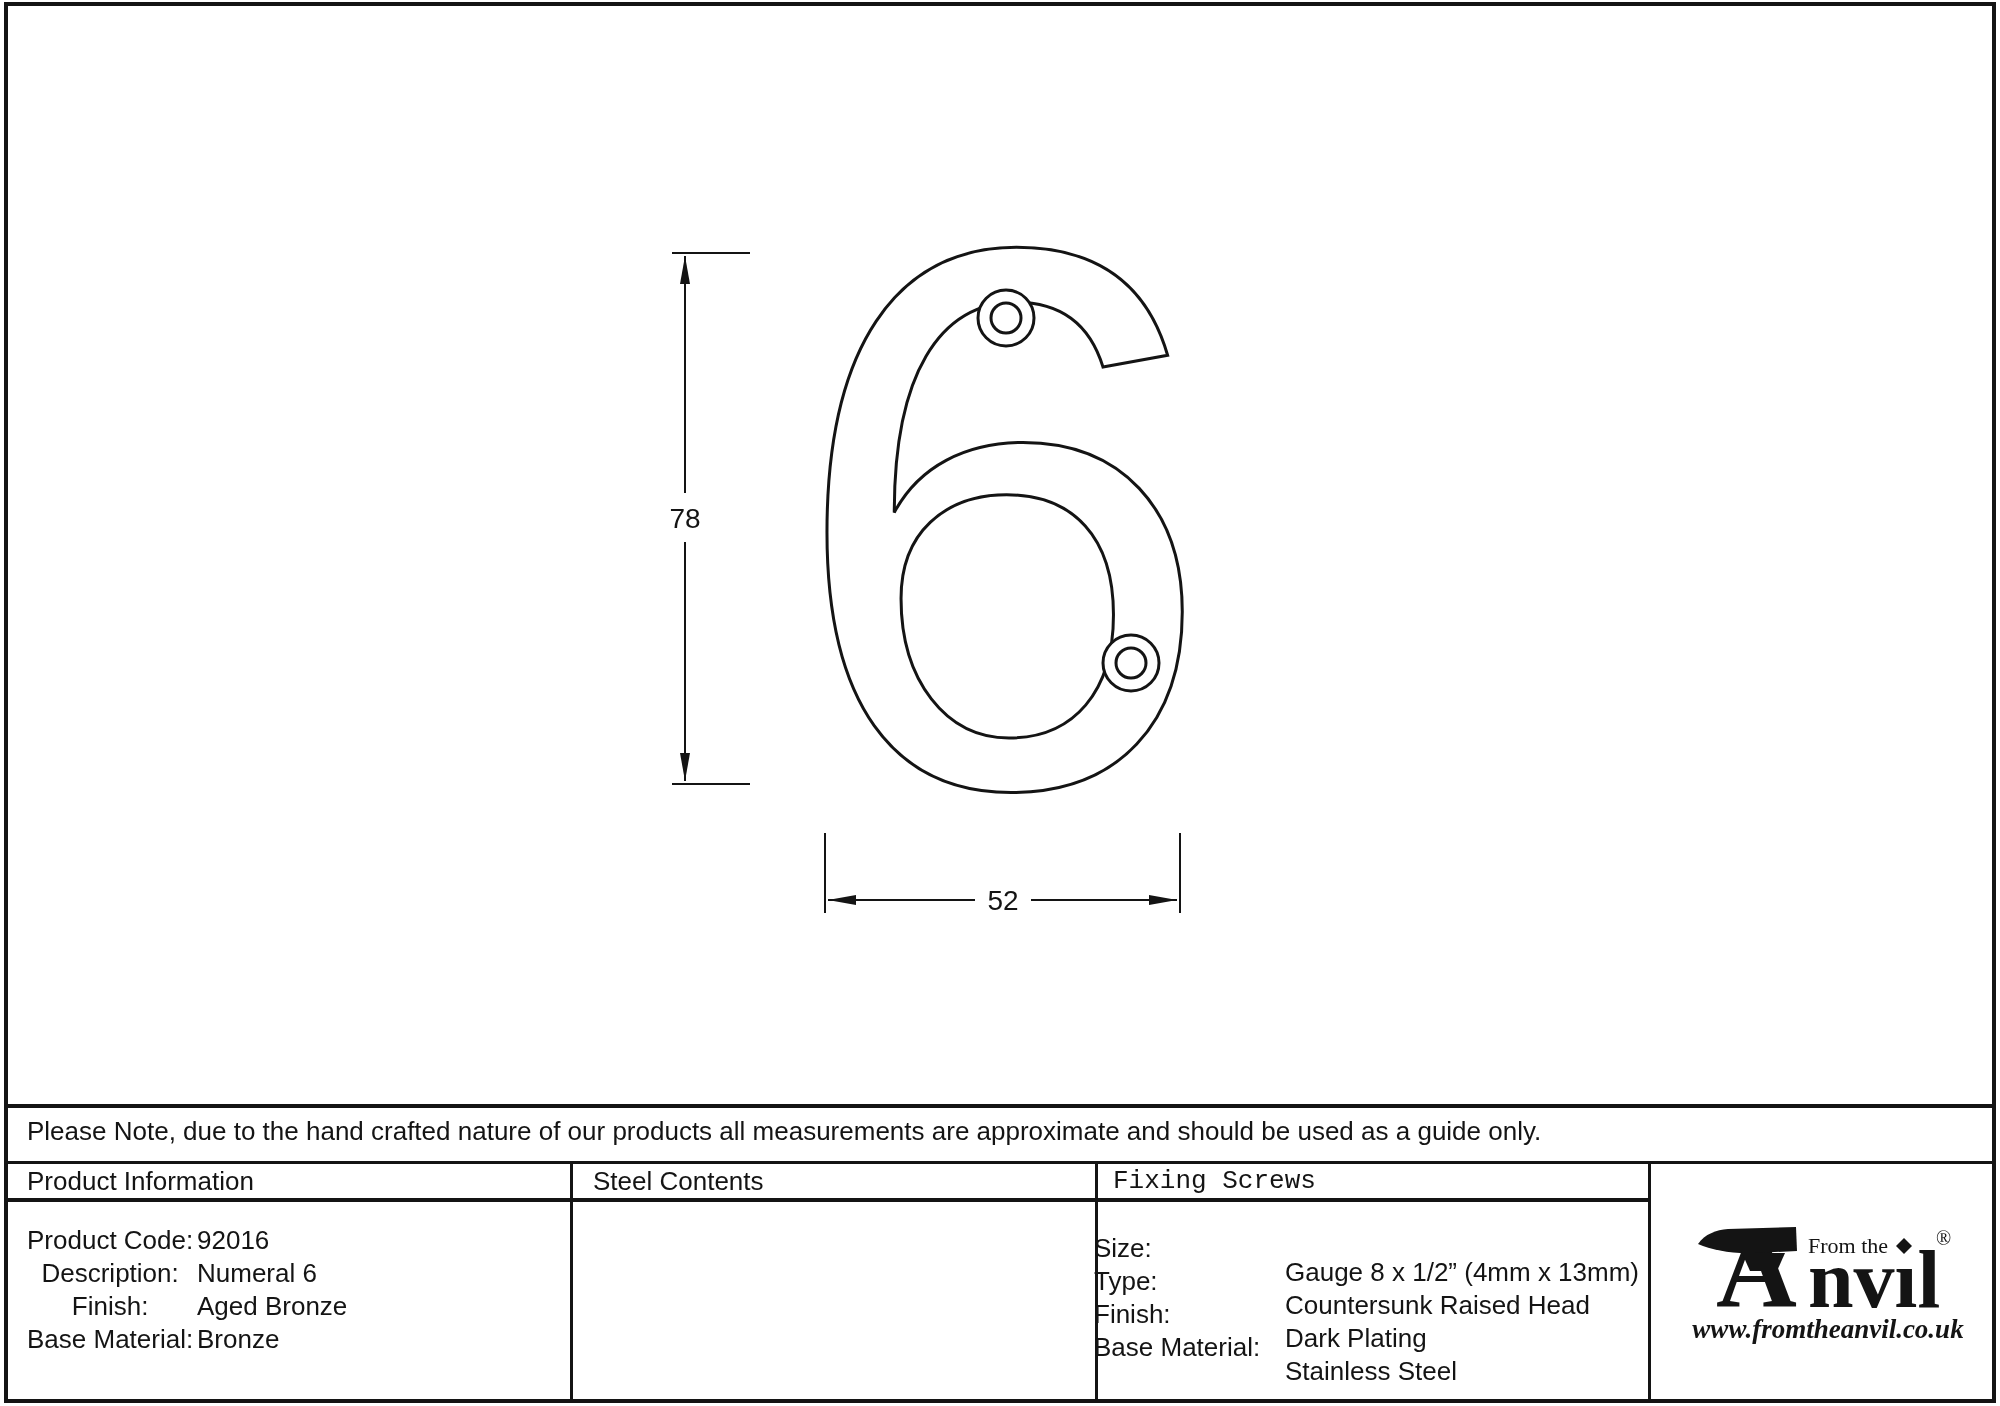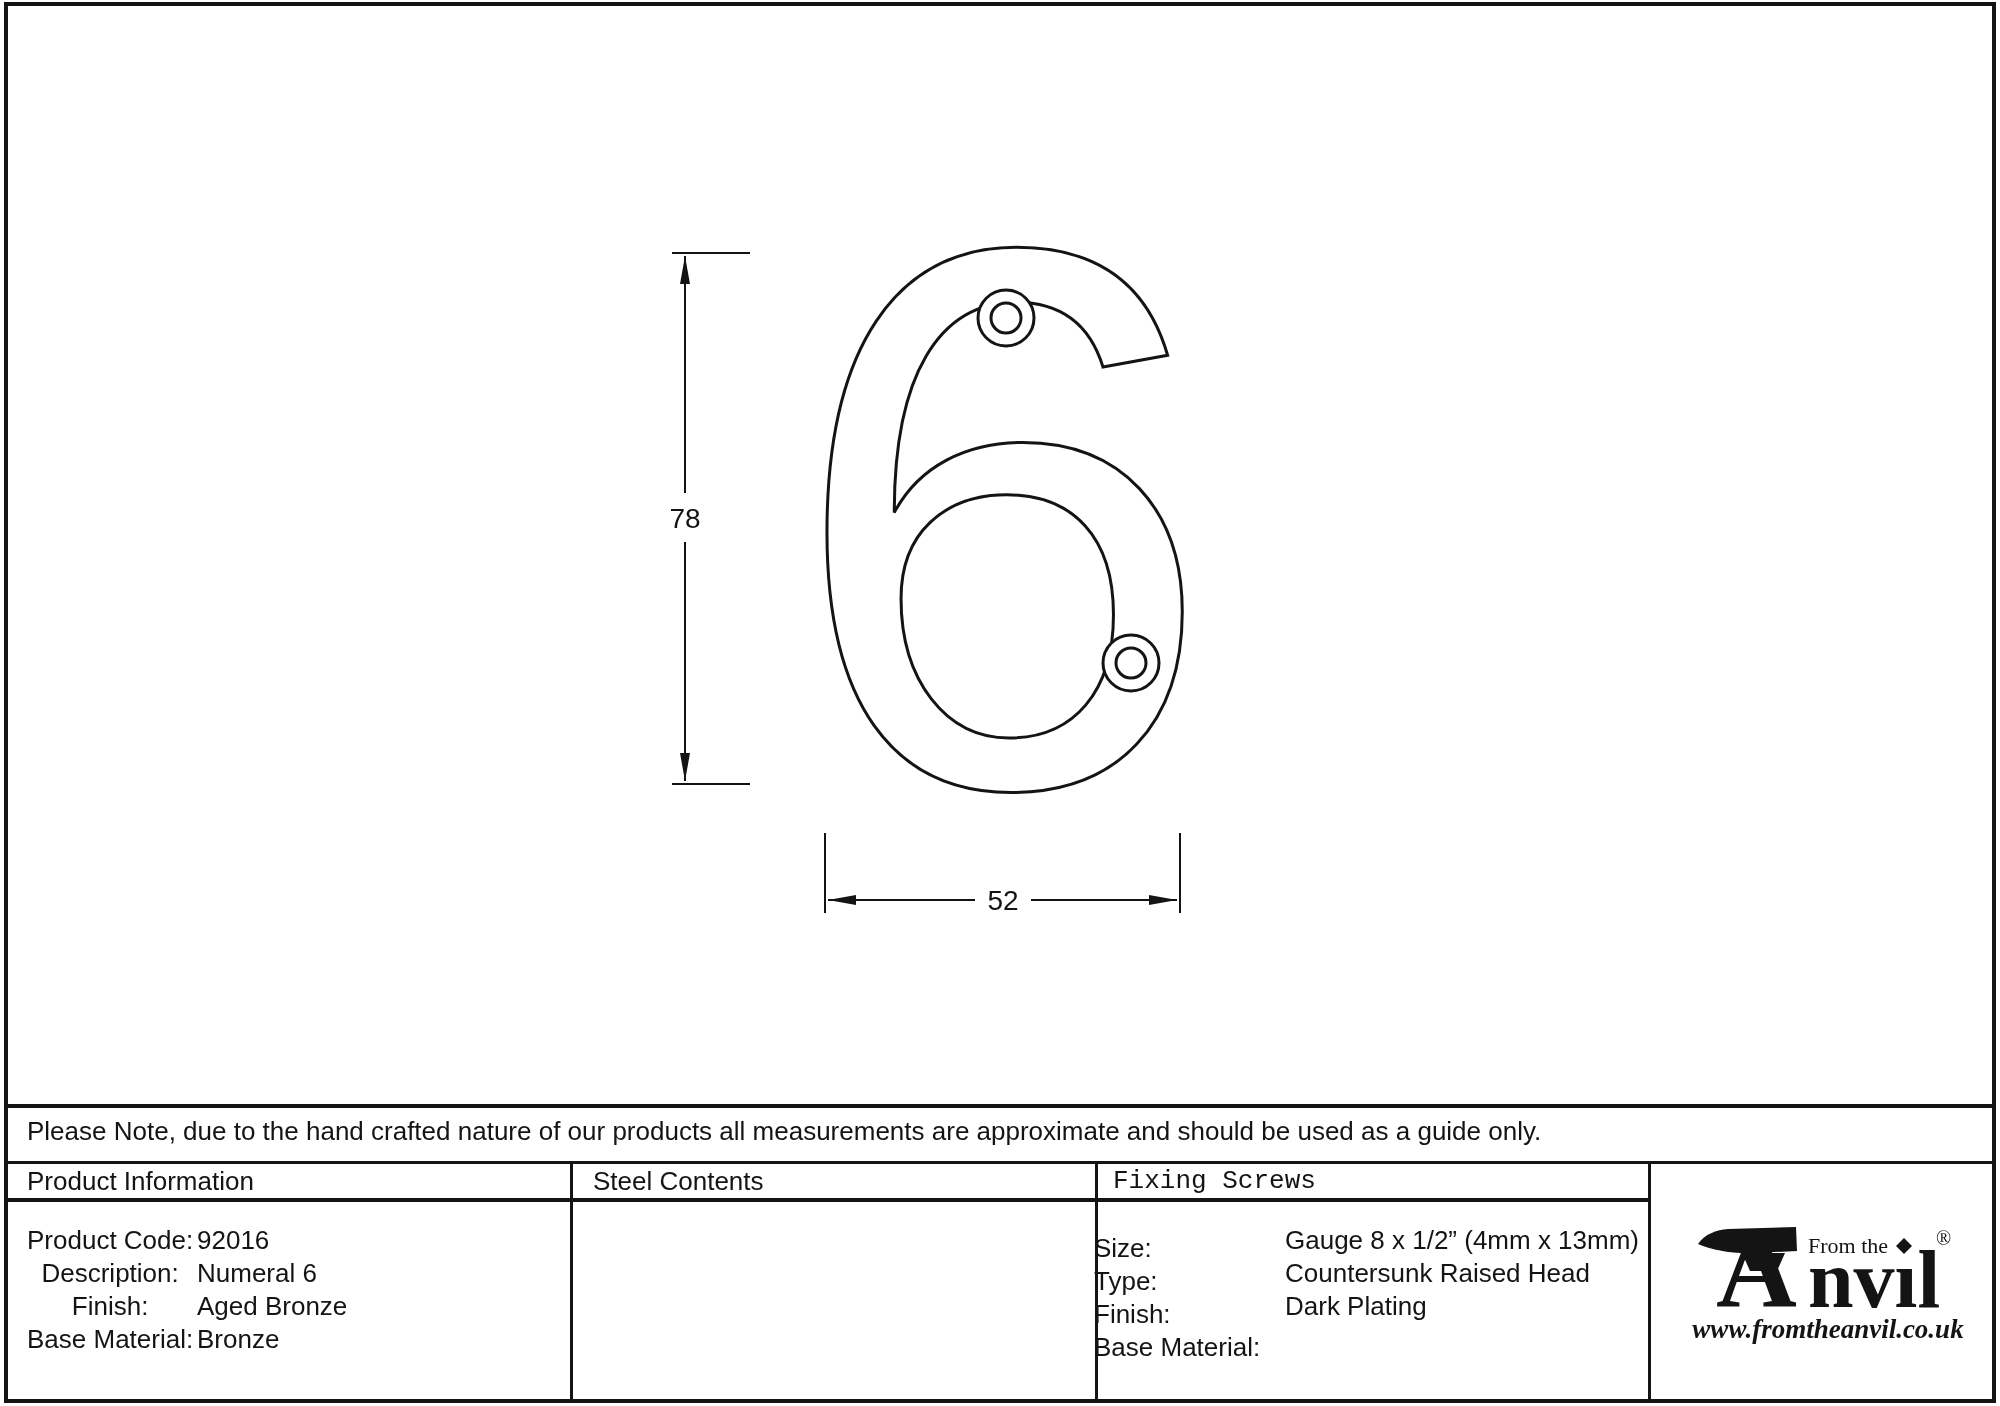--- a/index.html
+++ b/index.html
@@ -81,24 +81,25 @@
     <span>Bronze</span>
   </div>
 
 
   <div class="cell-lines" style="left:1094px;margin-top:8px;">
     <span>Size:</span>
     <span>Type:</span>
     <span>Finish:</span>
     <span>Base Material:</span>
   </div>
-  <div class="cell-lines" style="left:1285px;">
+  <div class="cell-lines" style="left:1285px;margin-top:32px;">
     <span>Gauge 8 x 1/2” (4mm x 13mm)</span>
     <span>Countersunk Raised Head</span>
     <span>Dark Plating</span>
+    <span>Stainless Steel</span>
   </div>
 
   <svg class="logo-svg" width="342" height="239" viewBox="0 0 342 239">
     <g fill="#141414">
       <text x="66" y="146" font-family="Liberation Serif, DejaVu Serif, serif" font-weight="bold" font-size="112">A</text>
       <text x="158" y="146" font-family="Liberation Serif, DejaVu Serif, serif" font-weight="bold" font-size="82">nvıl</text>
       <path d="M 48 83 C 55 73 66 69 78 68 L 146 66 L 147 90 L 104 92 C 82 93 62 89 48 83 Z"></path>
       <path d="M 92 92 L 135 92 L 127 110 L 100 110 Z"></path>
       <text x="158" y="92" font-family="Liberation Serif, DejaVu Serif, serif" font-size="22">From the</text>
       <polygon points="254,77 262,85 254,93 246,85"></polygon>

